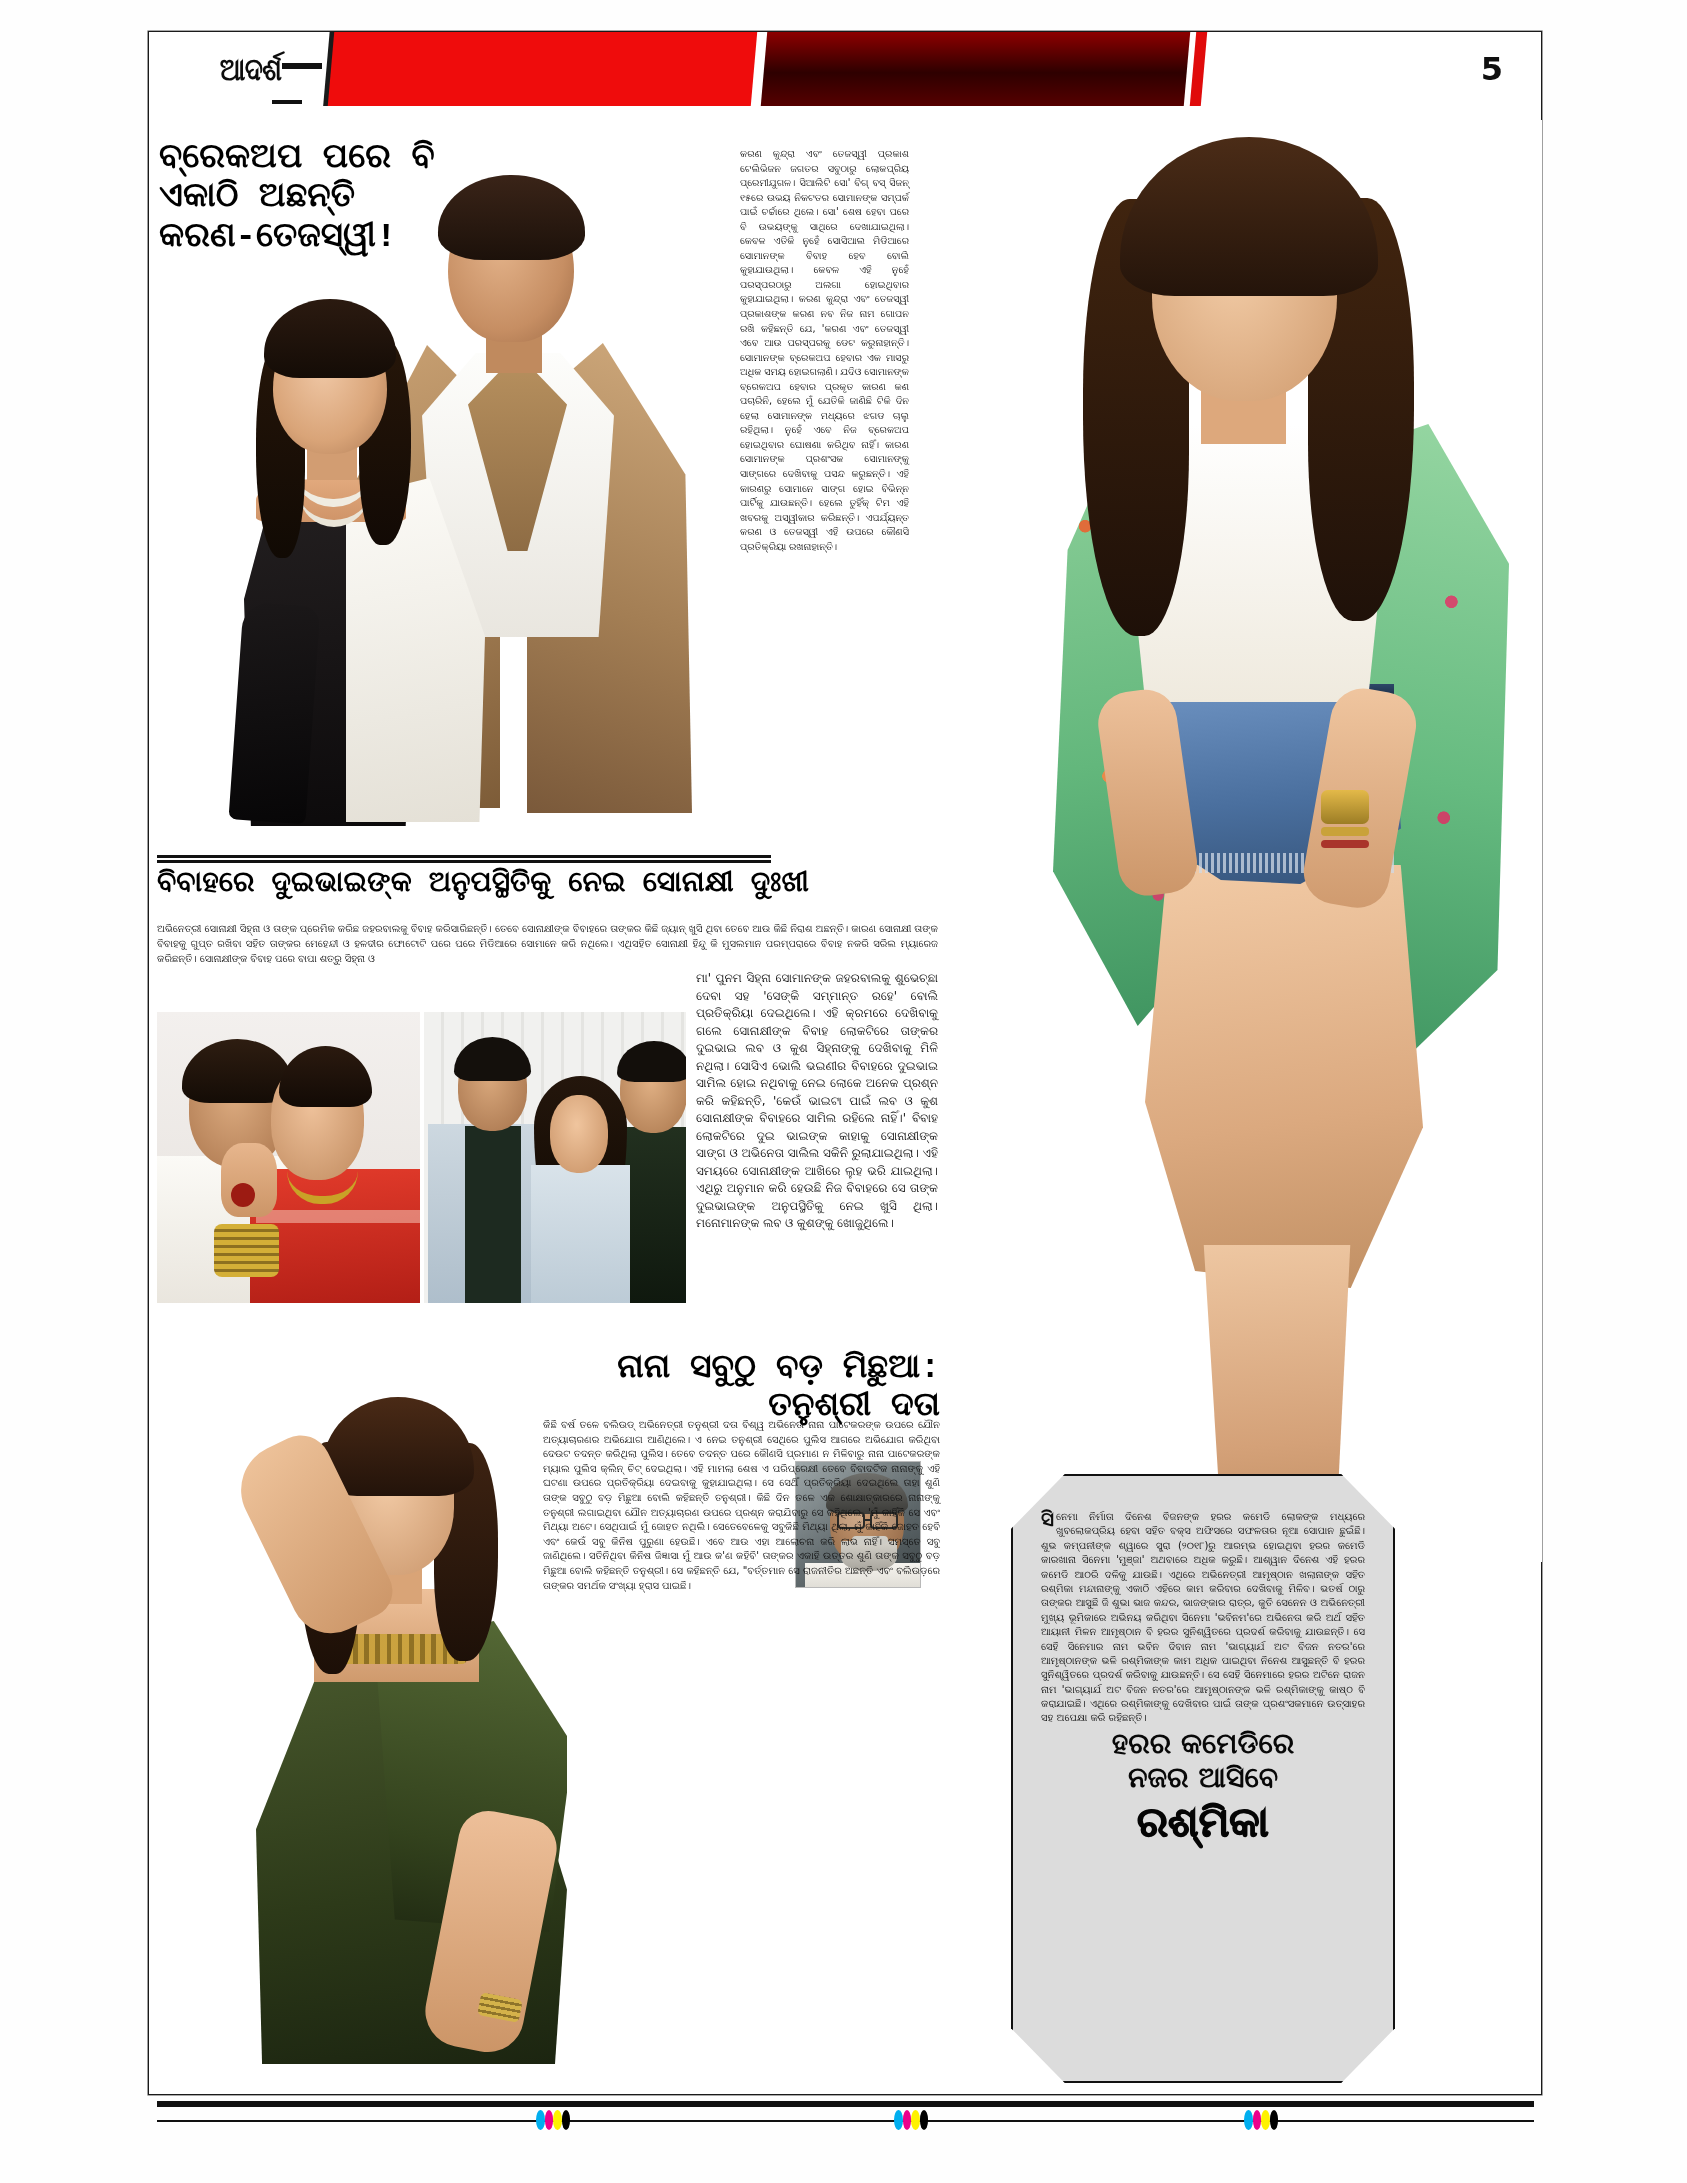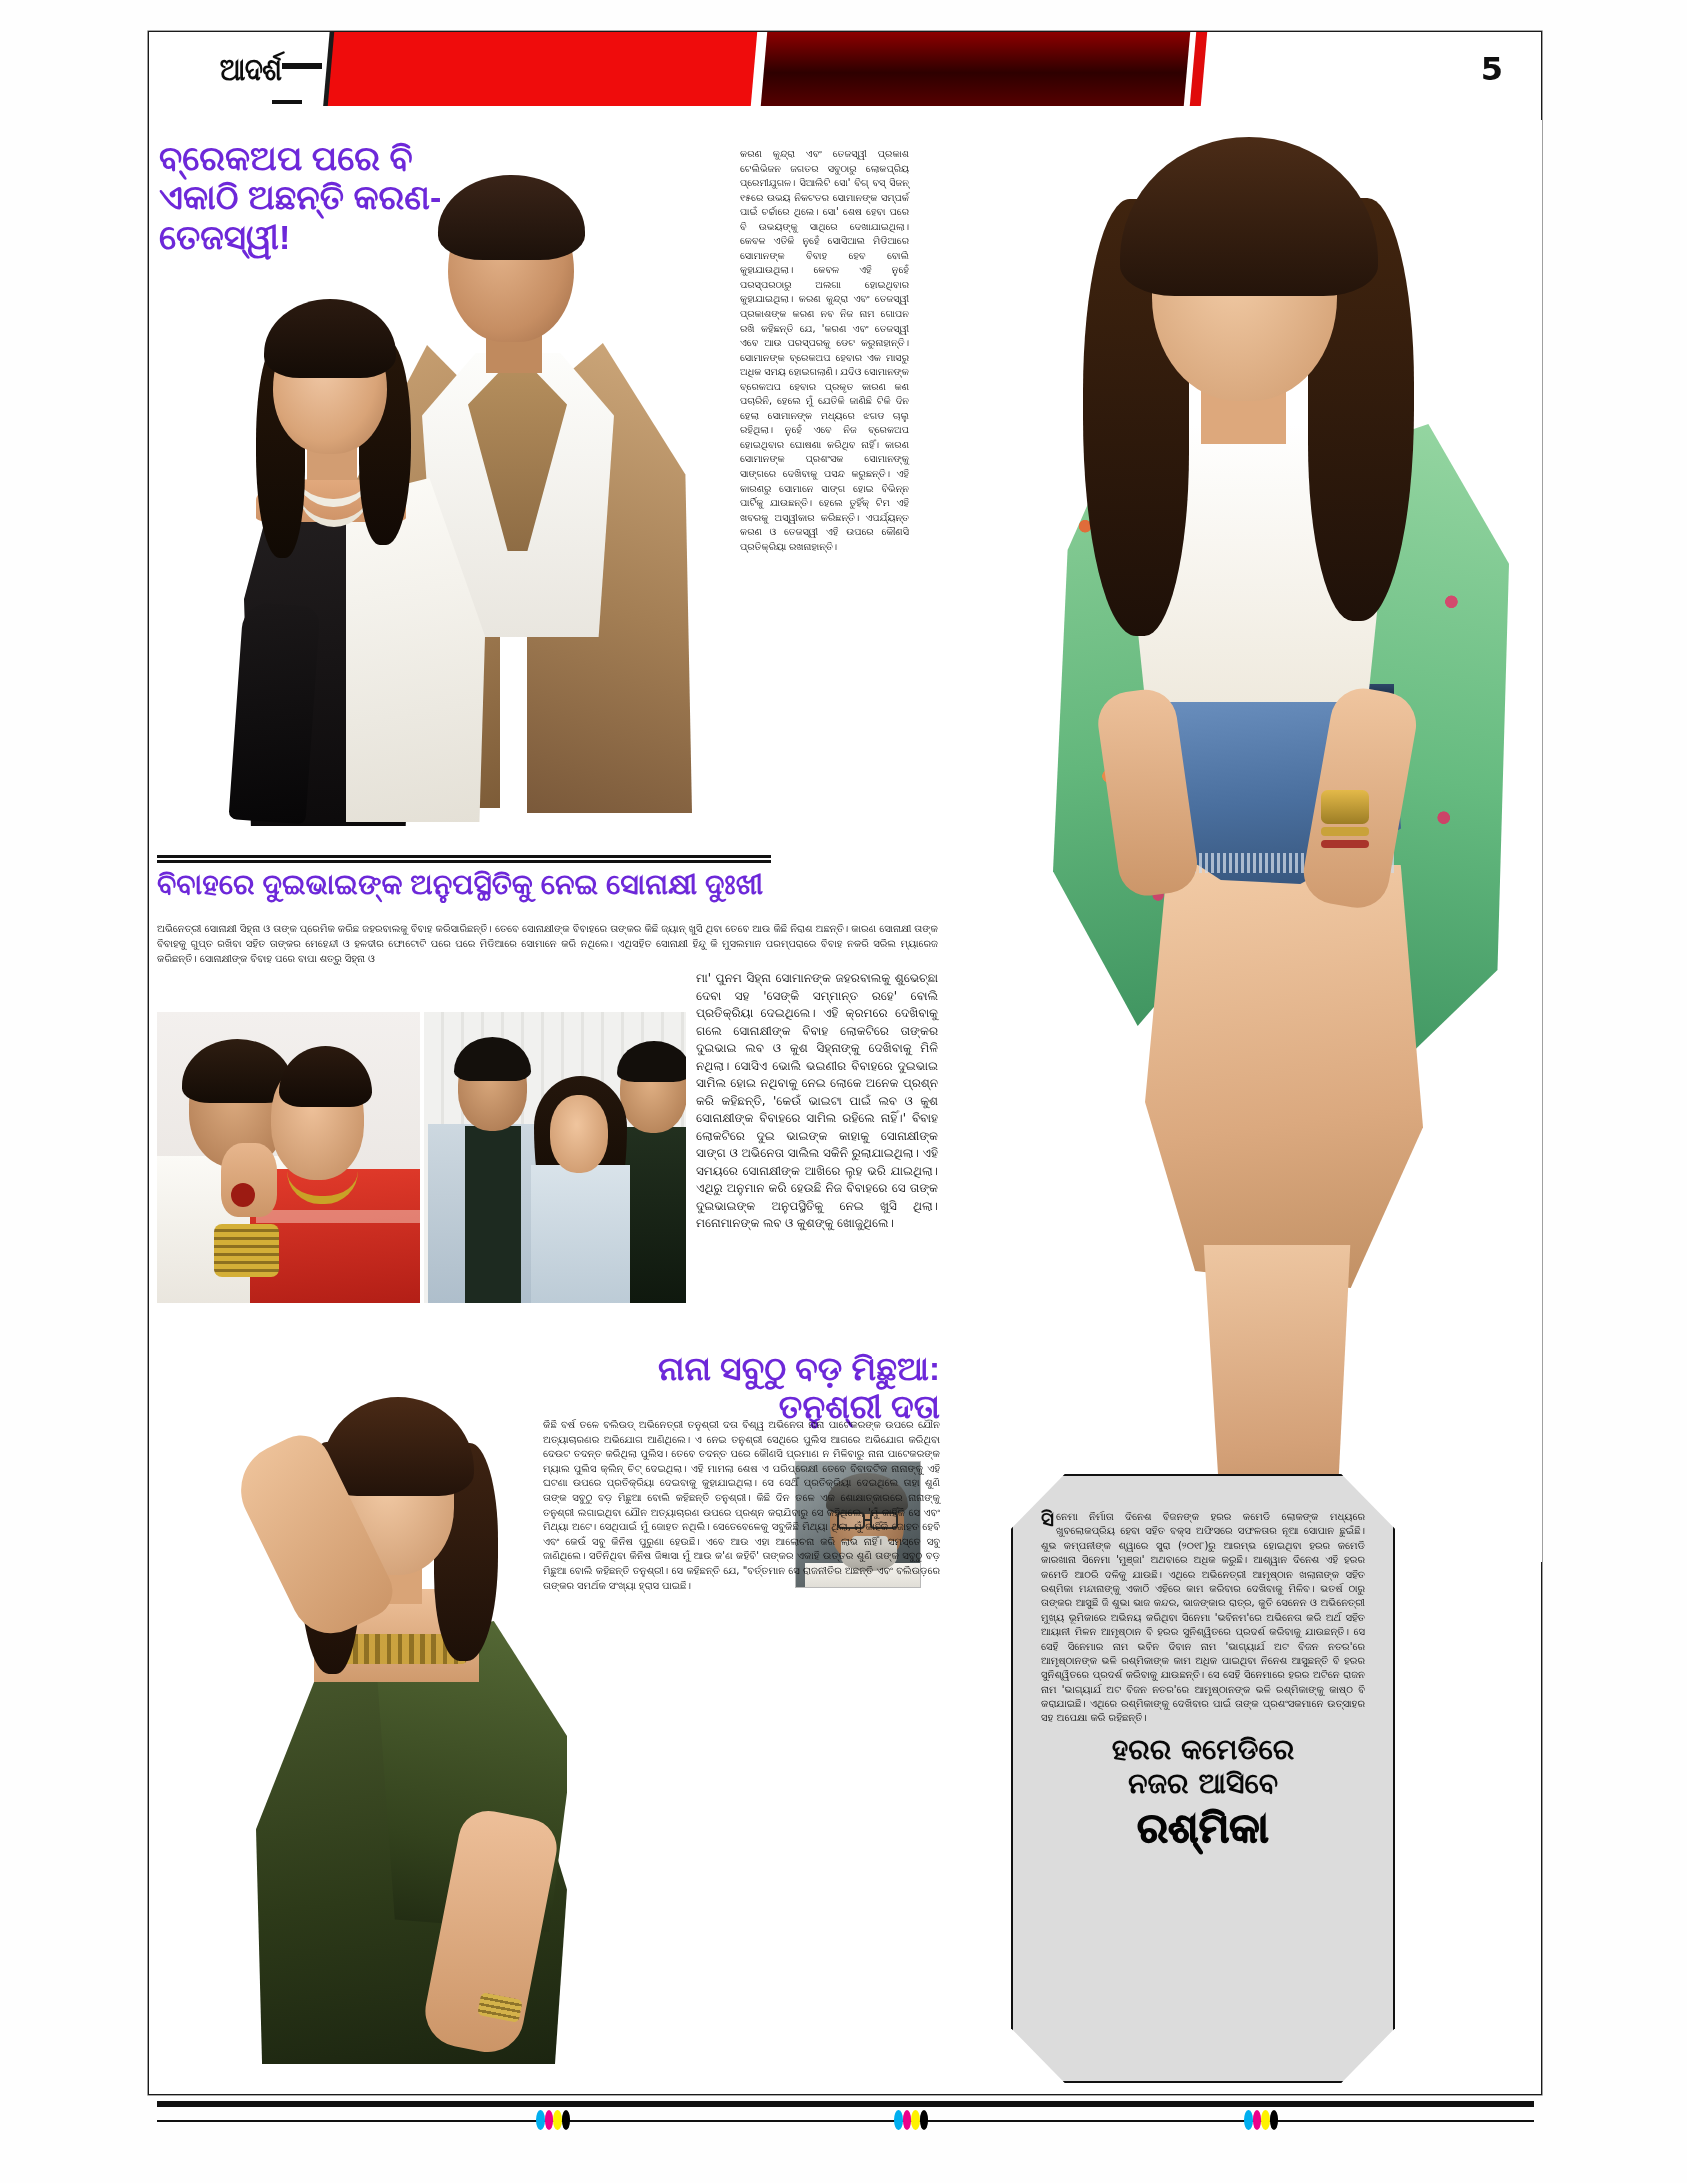--- a/index.html
+++ b/index.html
@@ -117,23 +117,23 @@
     height: 74px;
     display: flex; align-items: center;
     font-family: "DejaVu Sans", sans-serif;
     font-size: 32px;
     font-weight: 700;
     color: #0f0f0f;
   }
 
   
   .odia-head {
-    font-family: Liberation Sans, sans-serif;
+    font-family: Liberation Mono, monospace;
     font-weight: 700;
-    color: #6d28d9;
+    color: #000000;
     line-height: 1.16;
   }
   .odia-body {
     font-family: "DejaVu Sans", sans-serif;
     color: #111111;
     font-size: 10px;
     line-height: 1.52;
     text-align: justify;
     text-justify: inter-word;
     word-spacing: -0.3px;
@@ -461,21 +461,21 @@
     color:#0d0d0d;
     font-size: 10px;
     line-height: 1.44;
     text-align: justify;
   }
   .hex-body .dropcap {
     float:left; font-size:20px; font-weight:700; line-height:18.5px;
     padding-right:2px;
   }
   .hex-kicker {
-    margin-top: 7px;
+    margin-top: 1px;
     text-align:center;
     font-family:"DejaVu Sans", sans-serif;
     font-weight:700; font-size:28.4px; line-height:1.2; color:#080808;
   }
   .hex-name {
     margin-top: 5.3px;
     text-align:center;
     font-family:"DejaVu Sans", sans-serif;
     font-weight:700; font-size:41px; line-height:1.1; color:#050505;
     -webkit-text-stroke:1.1px #050505;

